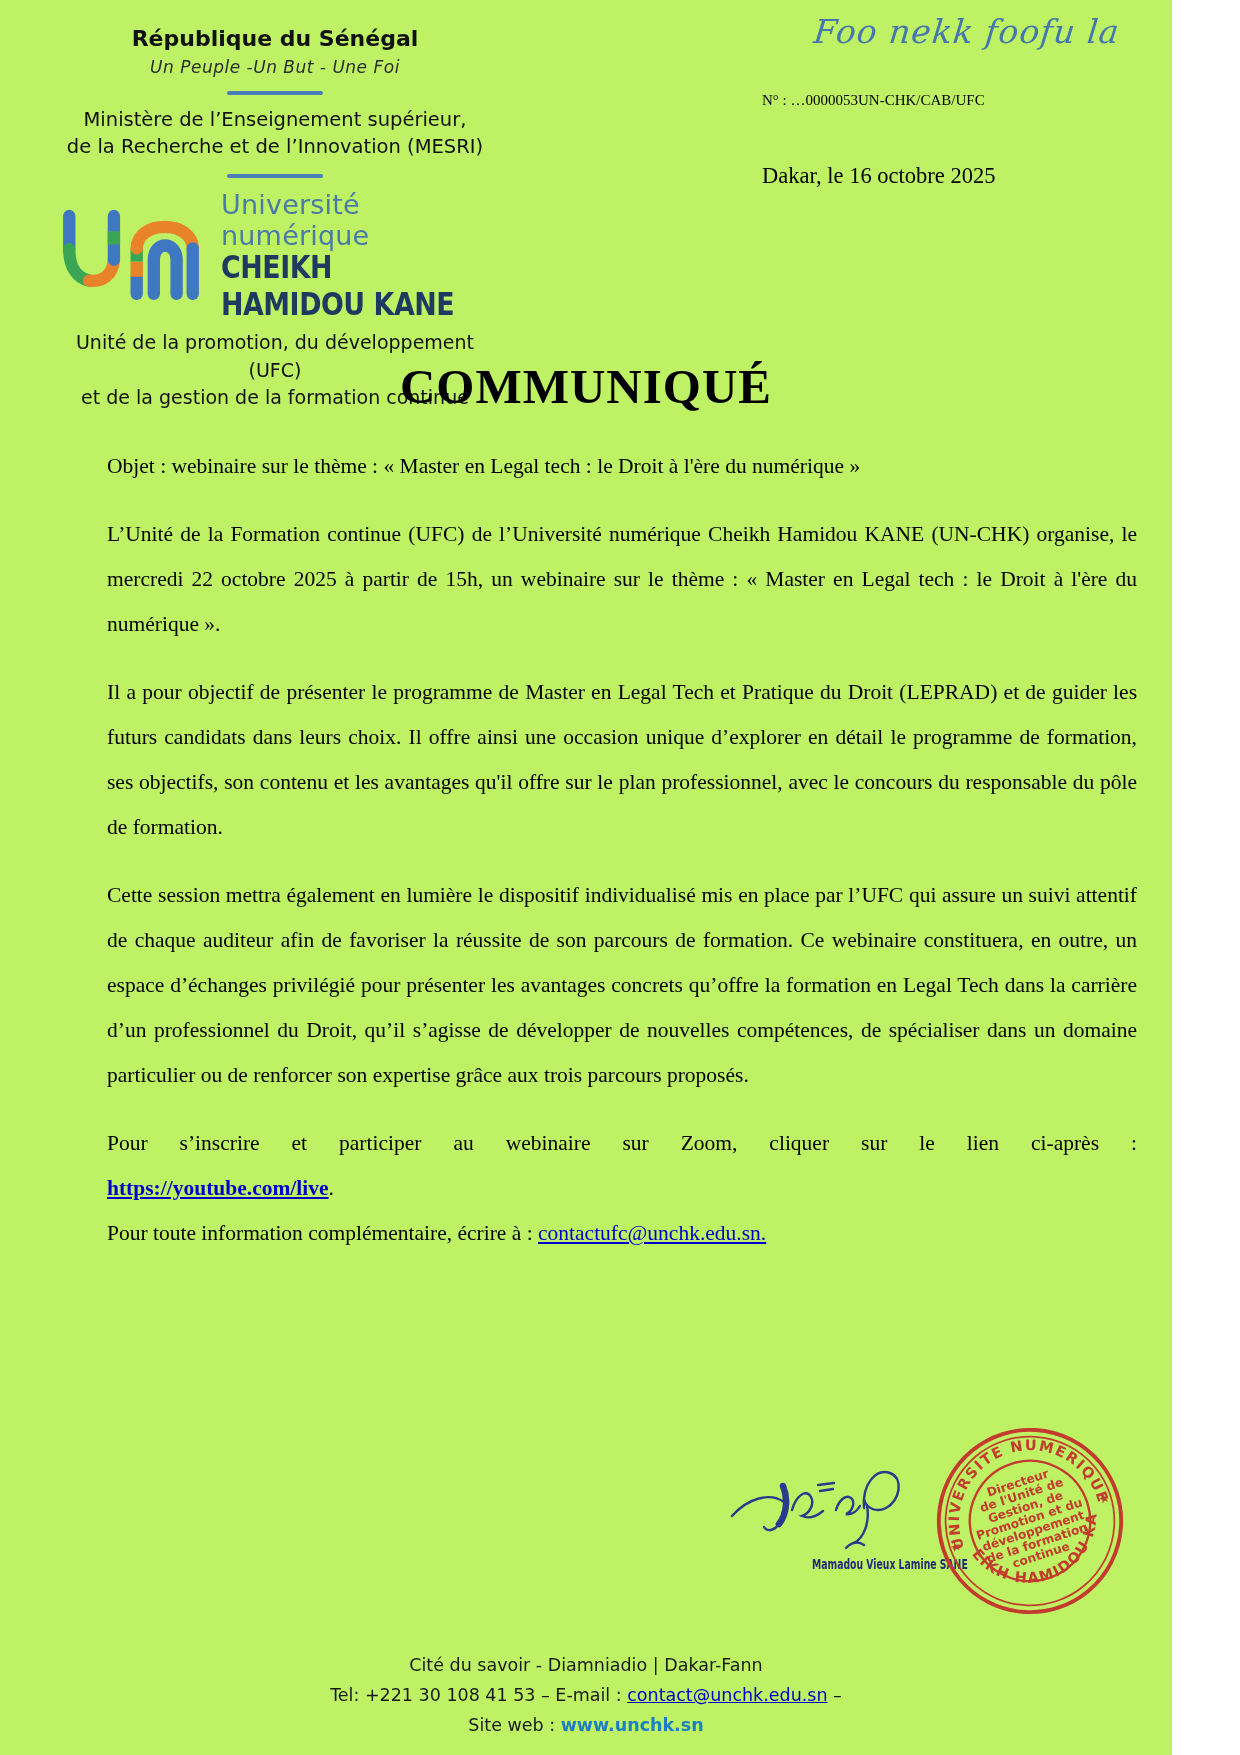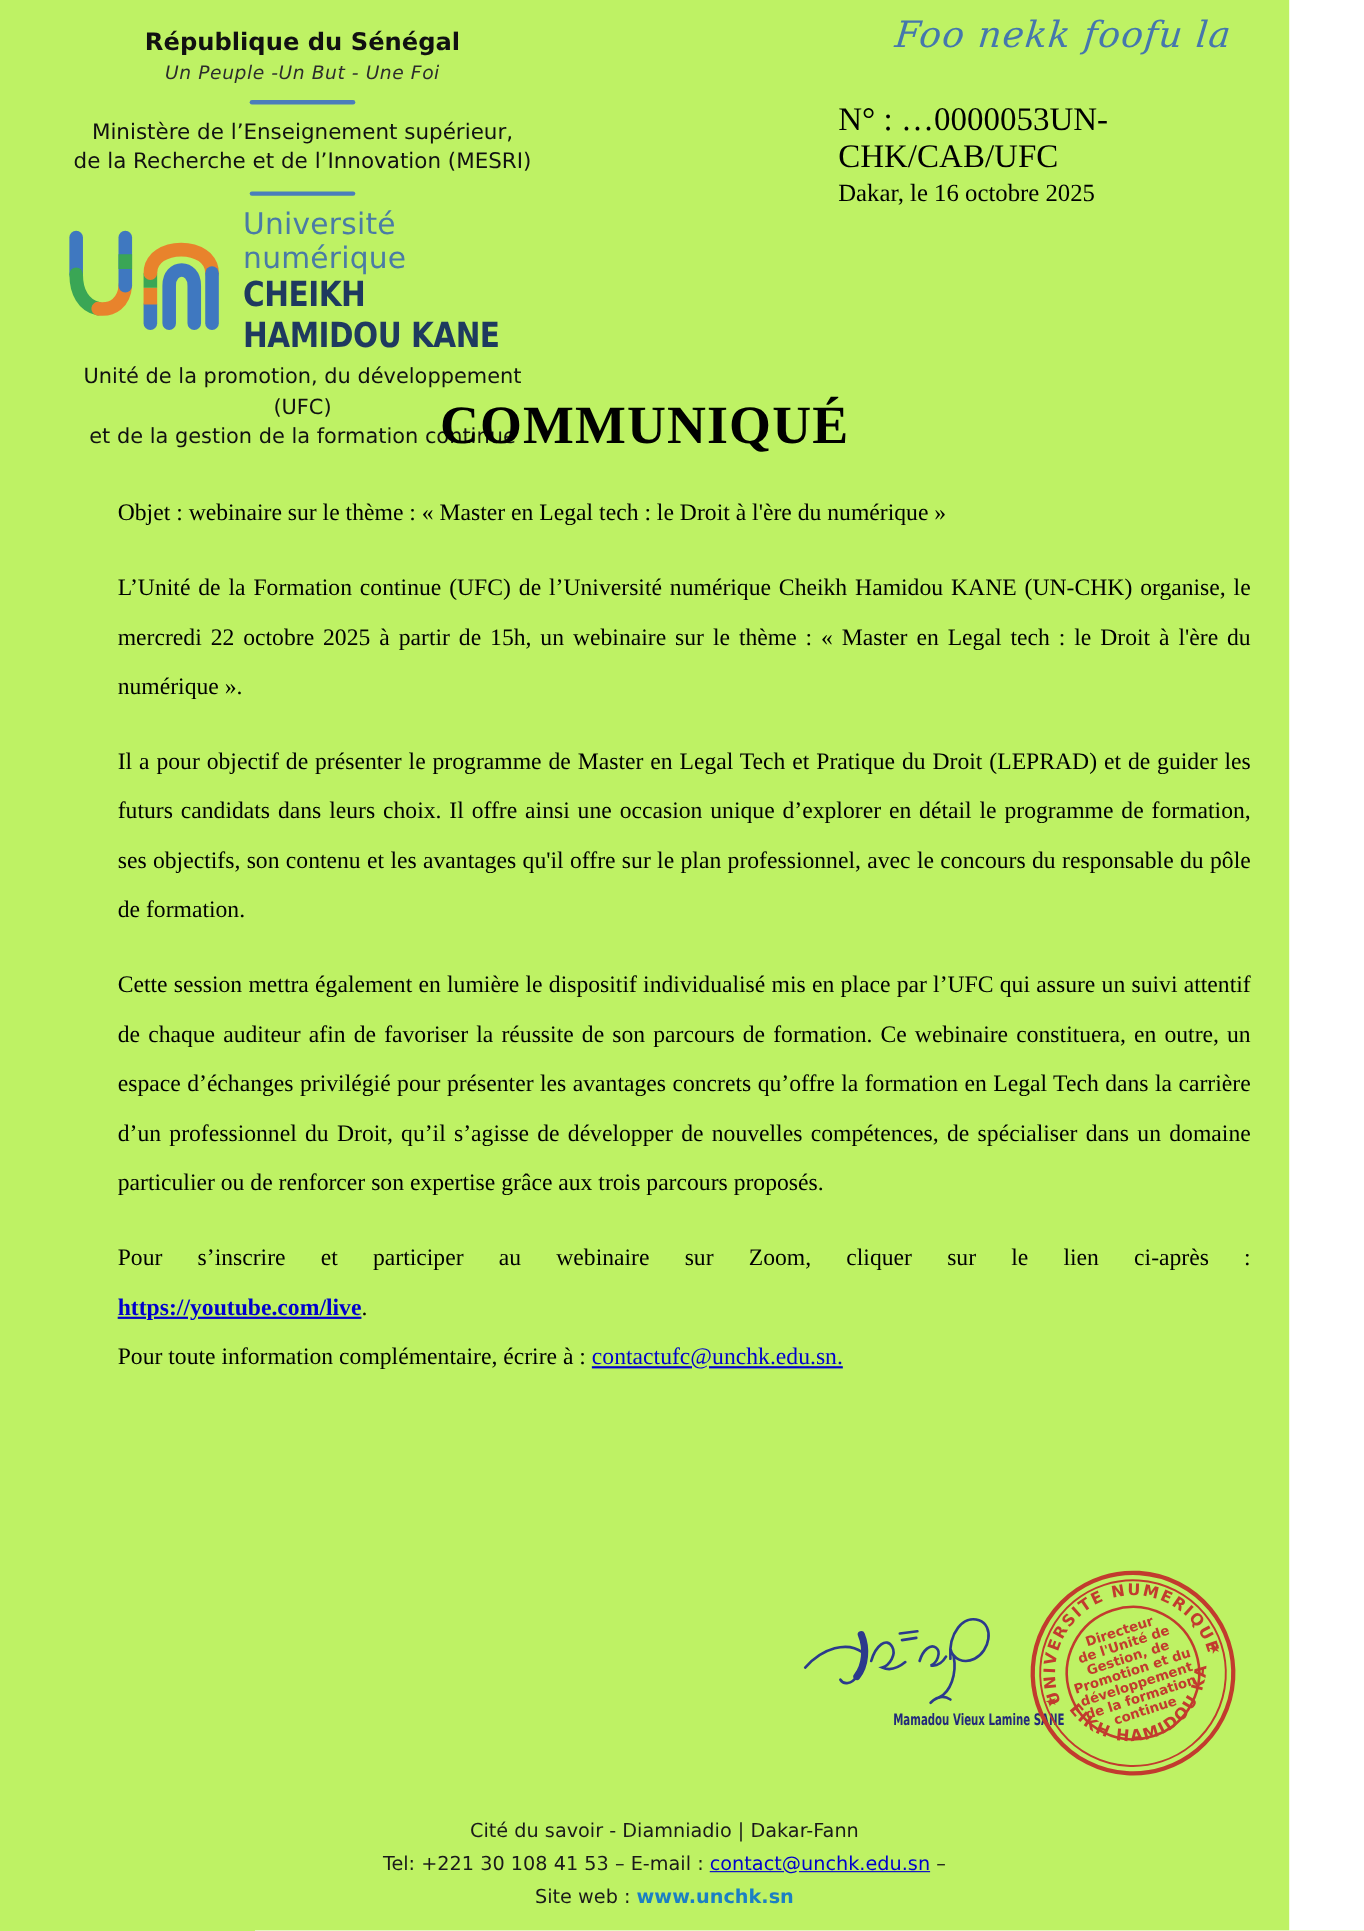--- a/index.html
+++ b/index.html
@@ -27,21 +27,21 @@
   .brand-top{font-size:27px;color:#4a7ba6;letter-spacing:.2px;}
   .brand-bottom{font-size:28px;font-weight:bold;color:#1e3a5f;letter-spacing:-.5px;display:inline-block;transform:scale(.96,1.12);transform-origin:left center;margin-top:2px;}
   .unit{font-size:19px;line-height:27.5px;color:#111;margin-top:10px;}
   
   .script-note{
     position:absolute;top:12px;right:52px;
     font-family:"DejaVu Serif", serif;font-style:italic;
     font-size:33px;color:#4577ad;letter-spacing:1px;
     transform:skewX(-6deg);
   }
-  .ref-line{position:absolute;top:92px;left:762px;font-size:30px;}
+  .ref-line{position:absolute;top:92px;left:762px;font-size:15px;}
   .date-line{position:absolute;top:163px;left:762px;font-size:22.5px;}
   
   .doc-title{
     position:absolute;top:358px;left:0;width:100%;
     text-align:center;font-size:49px;font-weight:bold;letter-spacing:1px;
   }
   
   .body-col{
     position:absolute;top:444px;left:107px;width:1030px;
     font-size:21.5px;line-height:45px;text-align:justify;
@@ -60,21 +60,21 @@
     font-family:"DejaVu Sans", sans-serif;font-weight:bold;
     font-size:14.5px;color:#232a7a;white-space:nowrap;
     transform:scaleX(.64);transform-origin:left center;
   }
   .stamp{position:absolute;left:933px;top:1424px;width:194px;height:194px;}
   .stamp text{font-family:"DejaVu Sans", sans-serif;font-weight:bold;fill:#c23b2e;}
   
   .footer{
     position:absolute;top:1650px;left:0;width:100%;
     text-align:center;font-family:"DejaVu Sans", sans-serif;
-    font-size:17.5px;line-height:30px;color:#1a1a1a;padding-left:18px;
+    font-size:17.5px;line-height:30px;color:#1a1a1a;
   }
   .footer a.email{color:#0000cc;text-decoration:underline;}
   .footer .site{color:#1b7fc4;font-weight:bold;text-decoration:none;}
 </style>
 </head>
 <body>
 
 <div class="page">
 
   <div class="header-left">

